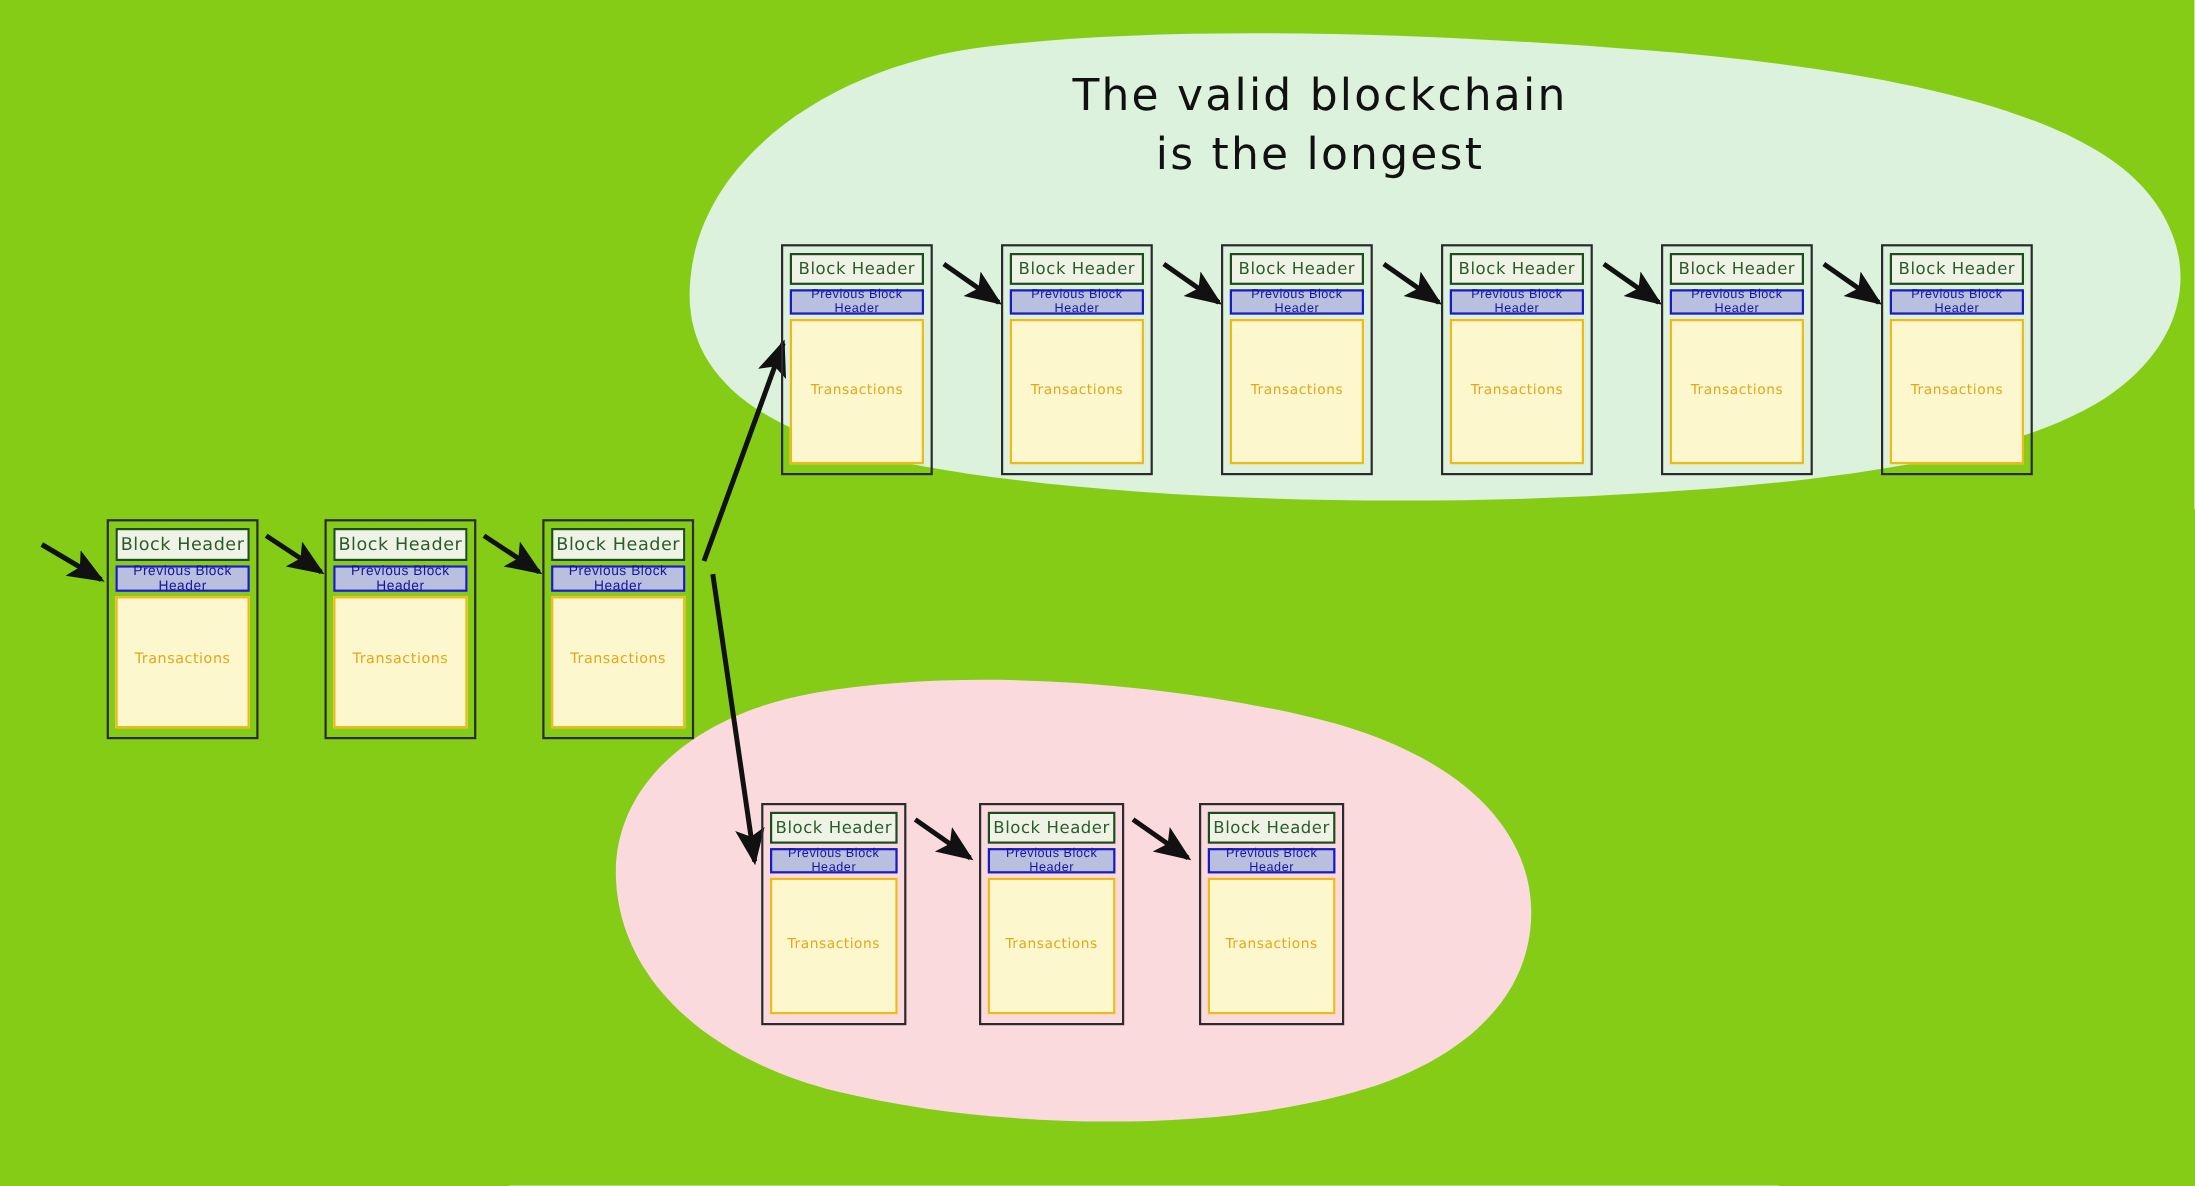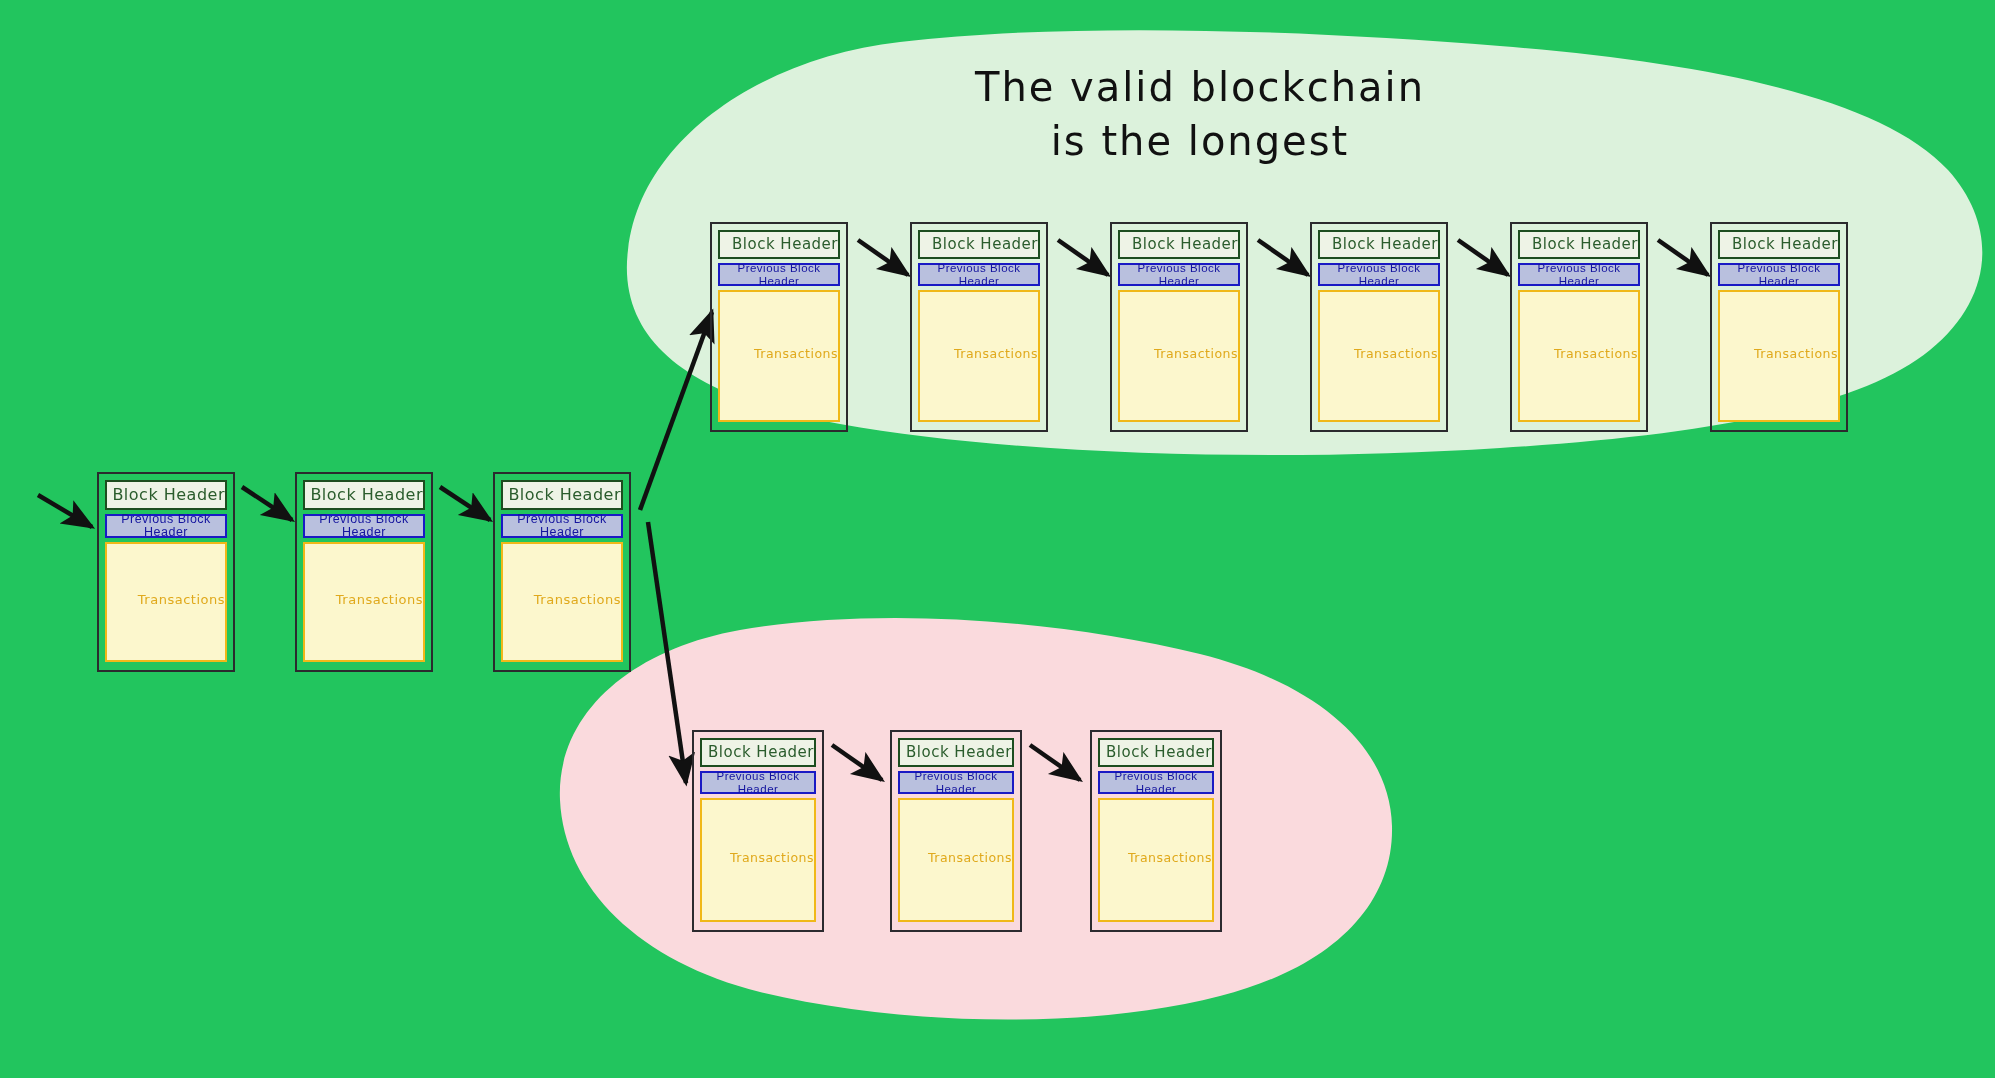--- a/index.html
+++ b/index.html
@@ -8,21 +8,21 @@
     padding: 0;
     background: #ffffff;
   }
   body {
     font-family: "DejaVu Sans", sans-serif;
   }
   #canvas {
     position: relative;
     width: 1995px;
     height: 1078px;
-    background: #22c55e;
+    background: #84cc16;
     overflow: hidden;
   }
   #svg-layer {
     position: absolute;
     top: 0;
     left: 0;
     width: 1995px;
     height: 1078px;
     pointer-events: none;
   }
@@ -34,21 +34,21 @@
     background: transparent;
     padding: 6px 6px 8px 6px;
     display: flex;
     flex-direction: column;
   }
 
   .seg {
     box-sizing: border-box;
     display: flex;
     align-items: center;
-    justify-content: flex-end;
+    justify-content: center;
     text-align: center;
     line-height: 1.05;
     letter-spacing: 0.5px;
   }
   .seg-header {
     border: 2.5px solid #1d4d1f;
     background: #eef3e6;
     color: #2a5c2c;
     font-family: "DejaVu Sans", sans-serif;
     font-weight: 400;

